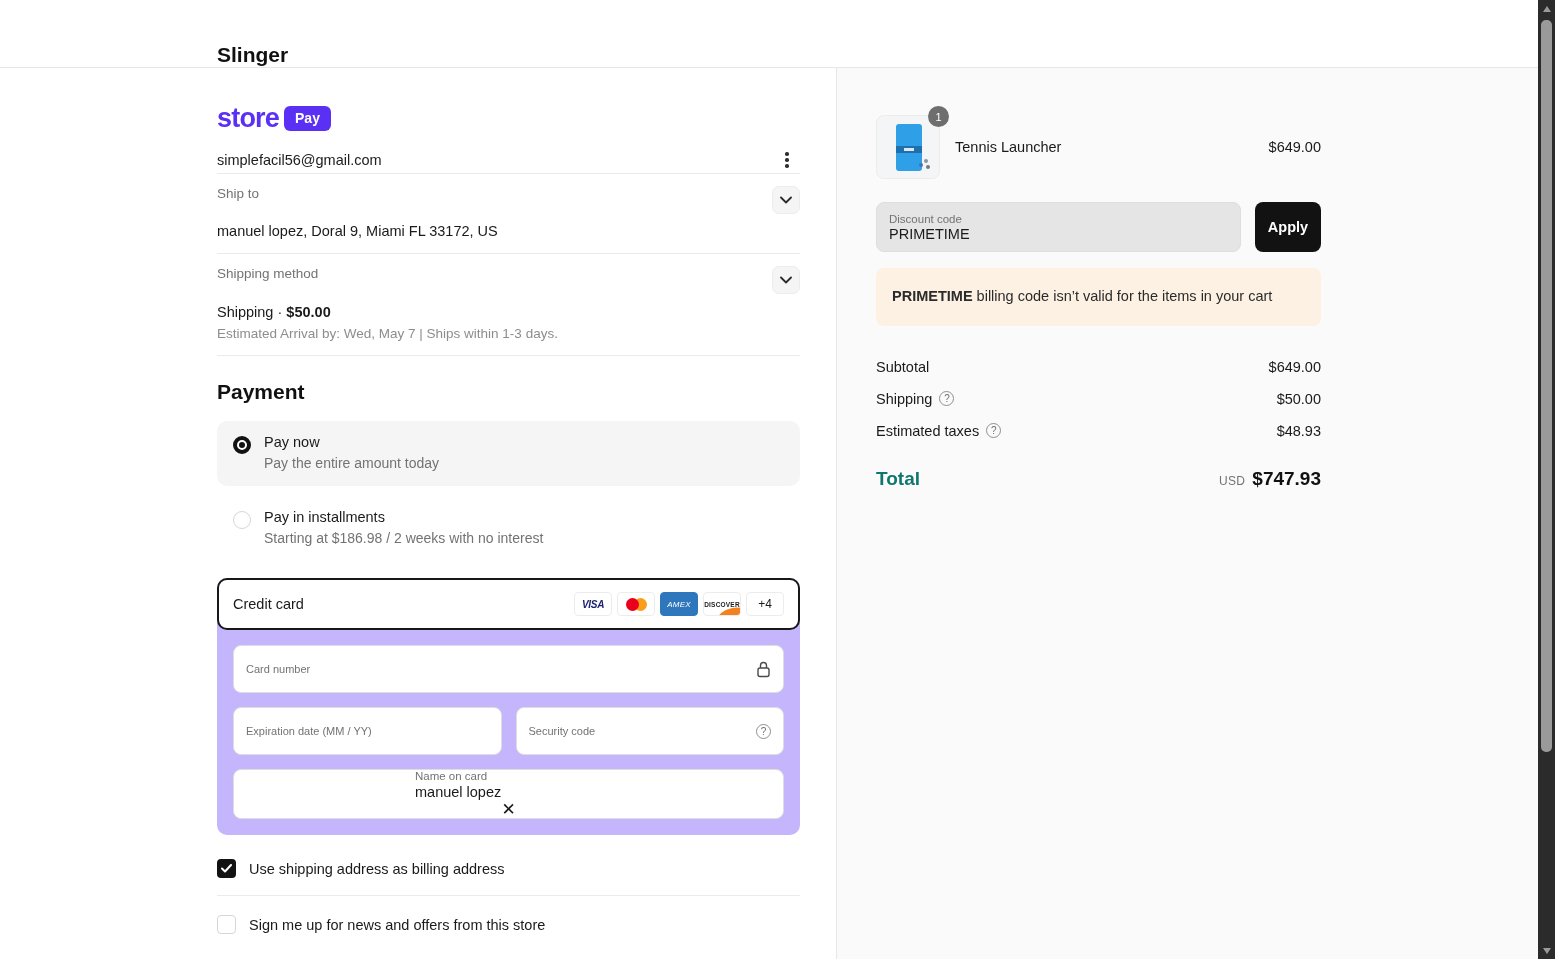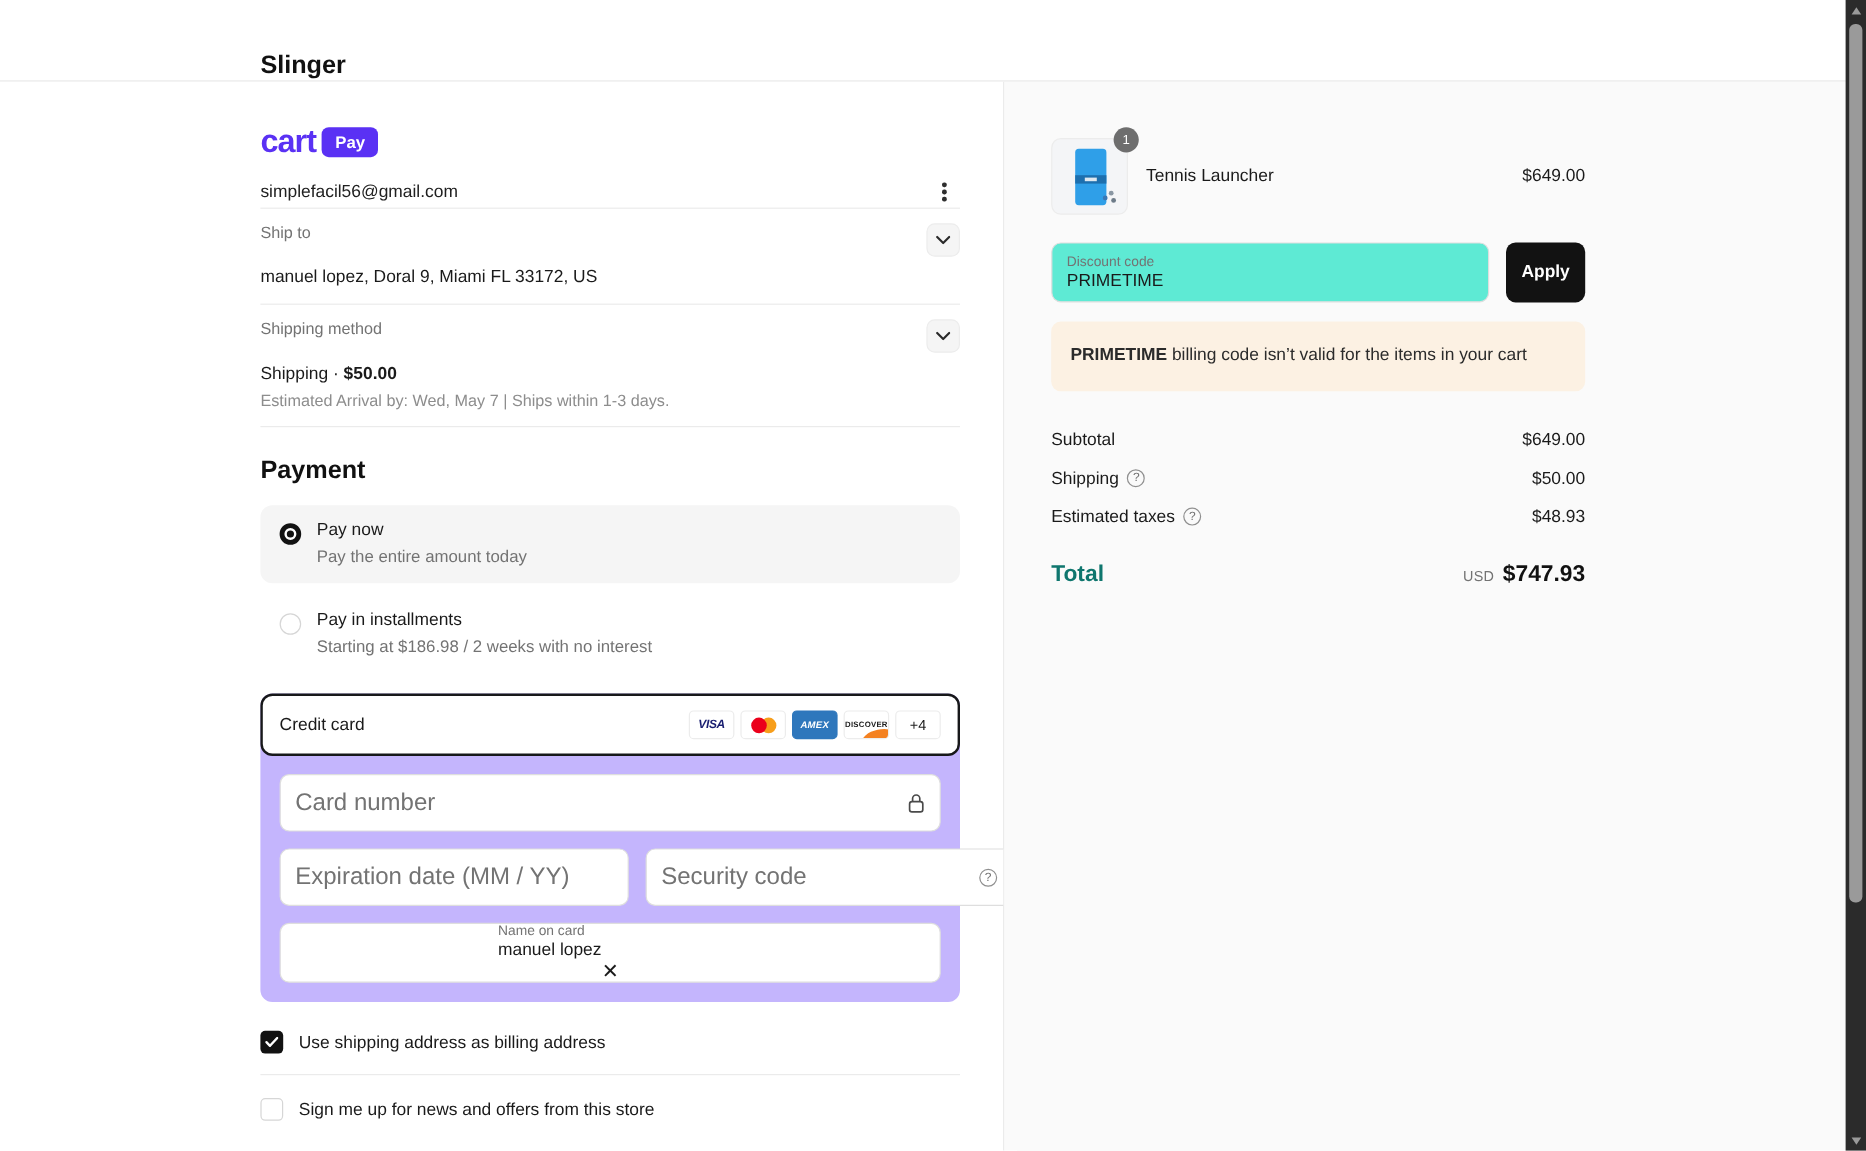--- a/index.html
+++ b/index.html
@@ -55,28 +55,28 @@
   .cc-box { margin-top:17px; border-radius:10px; background:#c4b5fd; }
   .cc-header { background:#fff; border:2px solid #17181a; border-radius:10px; height:52px; display:flex; align-items:center; justify-content:space-between; padding:0 14px; }
   .cc-label { font-size:14.5px; }
   .cc-brands { display:flex; gap:5px; align-items:center; }
   .brand { width:38px; height:24px; border-radius:4px; background:#fff; border:1px solid #ececec; display:flex; align-items:center; justify-content:center; position:relative; overflow:hidden; }
   .brand-visa span { font-size:10px; font-weight:800; font-style:italic; color:#1a1f71; letter-spacing:-0.3px; }
   .brand-mc i { width:13px; height:13px; border-radius:50%; display:block; }
   .mc-red { background:#eb001b; margin-right:-5px; position:relative; z-index:2; }
   .mc-org { background:#f79e1b; }
   .brand-amex { background:#2e77bc; border-color:#2e77bc; }
-  .brand-amex span { font-size:8px; font-weight:700; font-style:italic; color:#fff; letter-spacing:.2px; }
+  .brand-amex span { font-size:8px; font-weight:400; font-style:italic; color:#fff; letter-spacing:.2px; }
   .brand-discover span { font-size:6.5px; font-weight:800; color:#1c1c1c; position:relative; z-index:2; letter-spacing:.2px; }
   .brand-discover::after { content:""; position:absolute; right:-8px; bottom:-9px; width:30px; height:16px; background:#f48120; border-radius:50%; transform:rotate(-12deg); }
   .brand-more span { font-size:12px; color:#1a1a1a; }
 
   .cc-body { padding:15px 16px 16px; display:flex; flex-direction:column; gap:14px; }
   .field { background:#fff; border:1px solid #dedede; border-radius:8px; height:48px; display:flex; align-items:center; padding:0 12px; }
-  .field input { border:none; outline:none; flex:1; font-family:"Liberation Sans", sans-serif; font-size:20px; color:#1a1a1a; background:transparent; min-width:0; }
+  .field input { border:none; outline:none; flex:1; font-family:"Liberation Sans", sans-serif; font-size:11px; color:#1a1a1a; background:transparent; min-width:0; }
   .field input::placeholder { color:#737373; opacity:1; }
   .field-row { display:flex; gap:14px; }
   .field-row .field { flex:1; }
   .field-float { height:50px; flex-direction:column; }
   .float-col { flex:1; display:flex; flex-direction:column; justify-content:center; }
   .float-label { font-size:11.5px; color:#737373; }
   .float-col input { font-size:14.5px; margin-top:1px; }
   .clear-x { font-size:17px; color:#1a1a1a; cursor:pointer; line-height:1; }
 
   .check-row { display:flex; align-items:center; gap:13px; margin-top:24px; }
@@ -96,21 +96,21 @@
   .machine::after { content:""; position:absolute; left:8px; top:24px; width:10px; height:3px; background:#dfe8ef; }
   .ball { position:absolute; width:4px; height:4px; border-radius:50%; }
   .b1 { right:11px; bottom:15px; background:#8a97a3; }
   .b2 { right:16px; bottom:11px; background:#3b78b5; }
   .b3 { right:9px; bottom:9px; background:#6d7b88; }
   .qty-badge { position:absolute; top:-9px; right:-9px; width:21px; height:21px; border-radius:50%; background:#6e6e6e; color:#fff; font-size:11px; display:flex; align-items:center; justify-content:center; }
   .product-name { margin-left:15px; font-size:14.5px; flex:1; }
   .product-price { font-size:14.5px; }
 
   .discount-row { margin-top:23px; display:flex; gap:14px; }
-  .discount-field { flex:1; background:#5eead4; border:1px solid #dedede; border-radius:8px; height:50px; display:flex; flex-direction:column; justify-content:center; padding:12px 12px; }
+  .discount-field { flex:1; background:#e5e5e5; border:1px solid #dedede; border-radius:8px; height:50px; display:flex; flex-direction:column; justify-content:center; padding:12px 12px; }
   .discount-field input { border:none; outline:none; font-family:"Liberation Sans", sans-serif; font-size:14.5px; color:#1a1a1a; background:transparent; margin-top:1px; }
   .apply-btn { width:66px; height:50px; background:#121212; color:#fff; border:none; border-radius:8px; font-family:"Liberation Sans", sans-serif; font-size:14.5px; font-weight:700; cursor:pointer; }
 
   .warning { margin-top:16px; background:#fcf1e3; border-radius:8px; padding:19px 16px; font-size:14.5px; color:#2b2b2b; line-height:1.35; }
   .warning b { font-weight:700; }
 
   .totals { margin-top:33px; }
   .trow { display:flex; align-items:center; justify-content:space-between; font-size:14.5px; margin-top:16px; }
   .trow:first-child { margin-top:0; }
   .trow-label { display:flex; align-items:center; gap:7px; }
@@ -139,21 +139,21 @@
     <div class="topbar">
       <div class="store-name">Slinger</div>
     </div>
 
     <div class="main">
 
       <div class="left-col">
         <div class="left-inner">
 
           <div class="shoppay-row">
-            <span class="shop-word">cart</span>
+            <span class="shop-word">store</span>
             <span class="pay-badge">Pay</span>
           </div>
 
           <div class="email-row">
             <span class="email-text">simplefacil56@gmail.com</span>
             <span class="kebab">
                 <i></i>
                 <i></i>
                 <i></i>
               </span>

